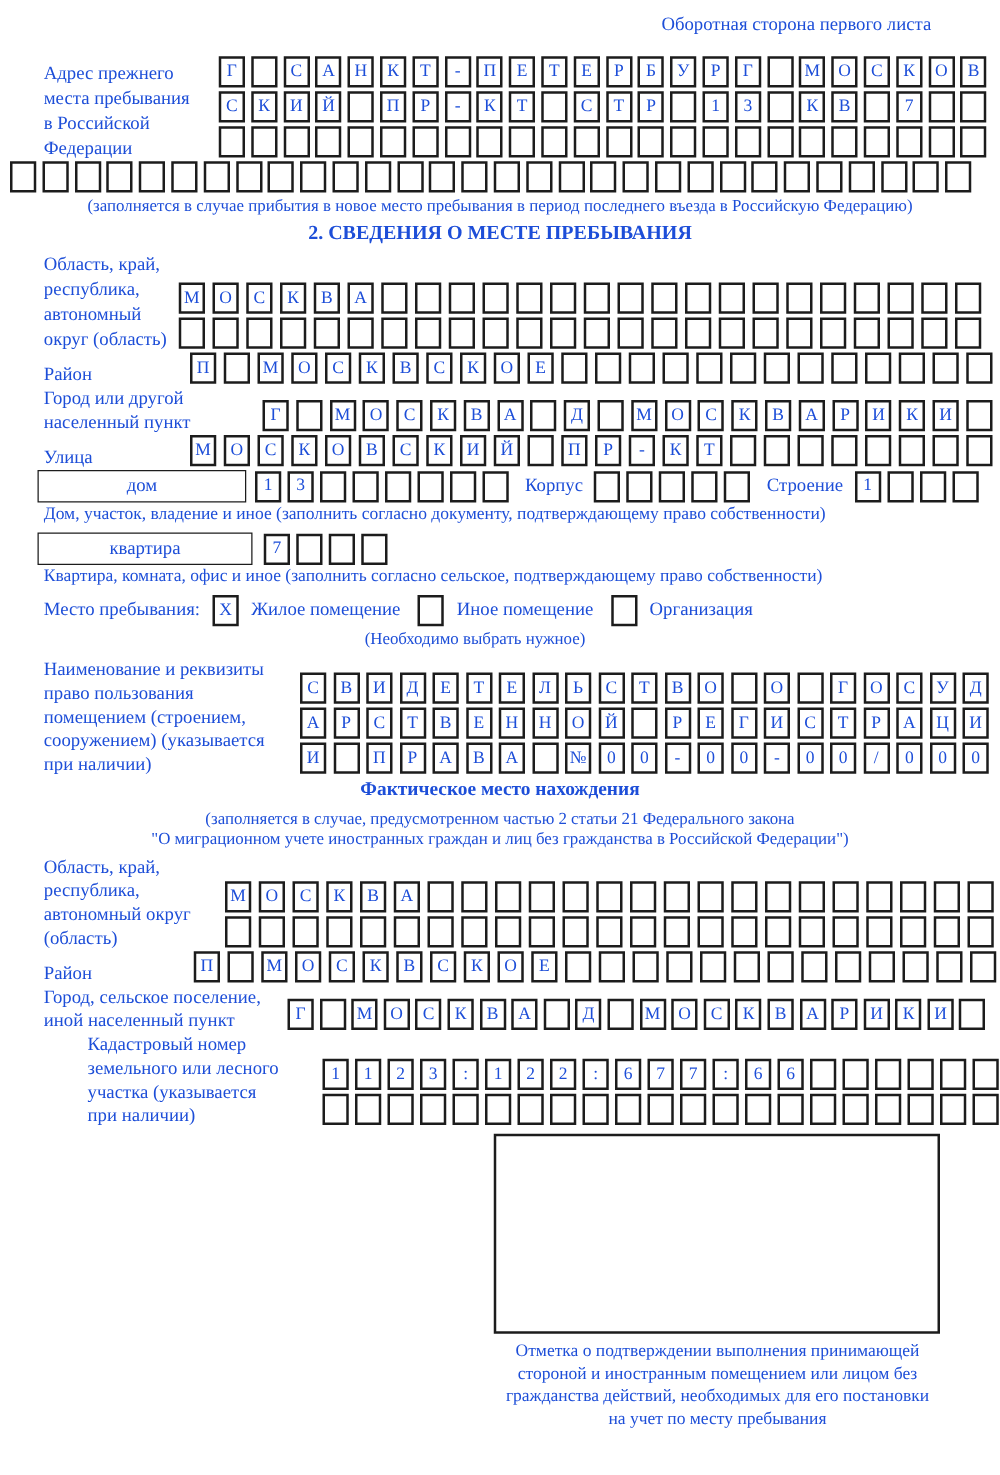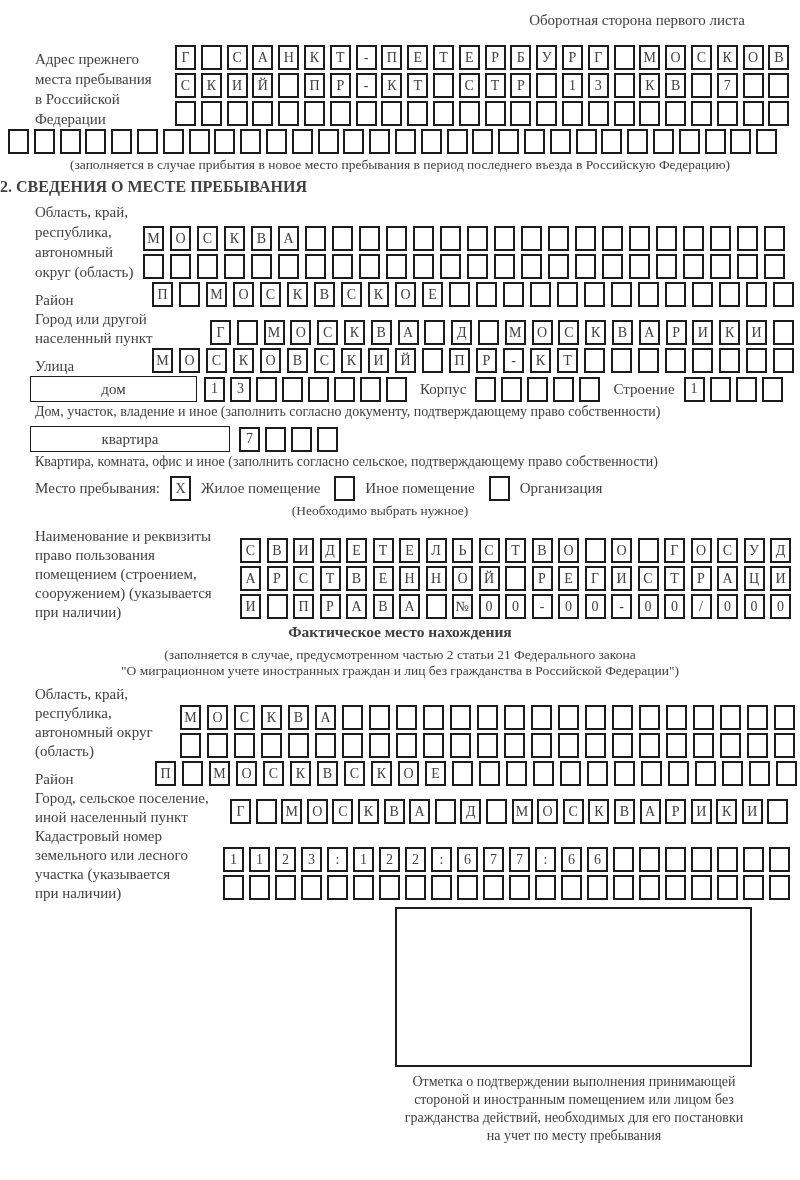--- a/index.html
+++ b/index.html
@@ -1,62 +1,62 @@
 <!DOCTYPE html>
 <html><head>
 <meta charset="utf-8">
 <style>
   * { box-sizing: border-box; margin: 0; padding: 0; }
   body { background: #fff; }
   .page {
     position: relative;
     width: 800px; height: 1180px;
-    background: #fff; color: #404040;
+    background: #fff; color: #1d4ed8;
     font-family: "Liberation Serif", "DejaVu Serif", serif;
     font-size: 15px;
     padding-top: 12px;
     overflow: hidden;
   }
   .hdr { text-align: right; padding-right: 55px; margin-bottom: 16px; font-size: 15px; }
 
   .block { display: flex; align-items: flex-end; margin-left: 35px; }
   .lbl { flex: none; line-height: 20px; }
   .lbl.tight { line-height: 19px; }
   .w140 { width: 140px; } .w108 { width: 108px; } .w117 { width: 117px; }
   .w175 { width: 175px; } .w205 { width: 205px; } .w145 { width: 145px; }
-  .w120 { width: 120px; } .w195 { width: 195px; } .w188 { width: 188px; }
+  .w120 { width: 120px; } .w195 { width: 195px; } .w188 { width: 188px; margin-left: 35px; }
 
   .rows { flex: 1; }
   .cells { display: flex; margin-bottom: 3px; }
   .cell {
     flex: none; width: 21px; height: 25px;
     border: 2px solid #1c1c1c;
     display: flex; align-items: center; justify-content: center;
     font-size: 14px; line-height: 1;
   }
   .g46 { gap: 4.6px; } .g48 { gap: 4.8px; } .g5 { gap: 5px; }
   .g55 { gap: 5.5px; } .g58 { gap: 5.8px; } .g6 { gap: 6px; }
 
   .fullrow { margin-left: 8px; }
 
   .caption { font-size: 13.5px; line-height: 16px; }
   .caption.center { text-align: center; margin: 2px 0 4px 0; }
   .caption.left { margin-left: 35px; margin-bottom: 6px; font-size: 14px; }
 
-  .sec-title { font-weight: bold; font-size: 16px; margin: 4px 0 6px 0; line-height: 19px; }
+  .sec-title { text-align: center; font-weight: bold; font-size: 16px; margin: 4px 0 6px 0; line-height: 19px; }
 
   .minh36 { min-height: 36px; } .minh34 { min-height: 34px; }
 
   .house-row { display: flex; align-items: center; margin-left: 30px; margin-bottom: 2px; }
   .wide-box {
     flex: none; height: 26px; border: 1.7px solid #1c1c1c;
     display: flex; align-items: center; justify-content: center; font-size: 15px;
   }
   .wb165 { width: 167px; margin-right: 7px; }
-  .wb200 { width: 200px; margin-right: 9px; }
+  .wb200 { width: 172px; margin-right: 9px; }
   .inline-lbl { padding: 0 9px 0 13px; }
   .house-row .cells, .apt-row .cells { margin-bottom: 0; }
   .apt-row { display: flex; align-items: center; margin-left: 30px; margin-bottom: 2px; }
 
   .stay-row { display: flex; align-items: center; margin-left: 35px; margin-bottom: 2px; }
   .stay-row .cell { margin: 0 10px 0 14px; }
   .stay-row .cell:first-of-type { margin-left: 10px; }
   .stay-caption { text-align: center; width: 640px; margin-left: 60px; margin-bottom: 8px; }
 
   .fact-title { text-align: center; font-weight: bold; font-size: 15.5px; line-height: 19px; margin-bottom: 6px; }

